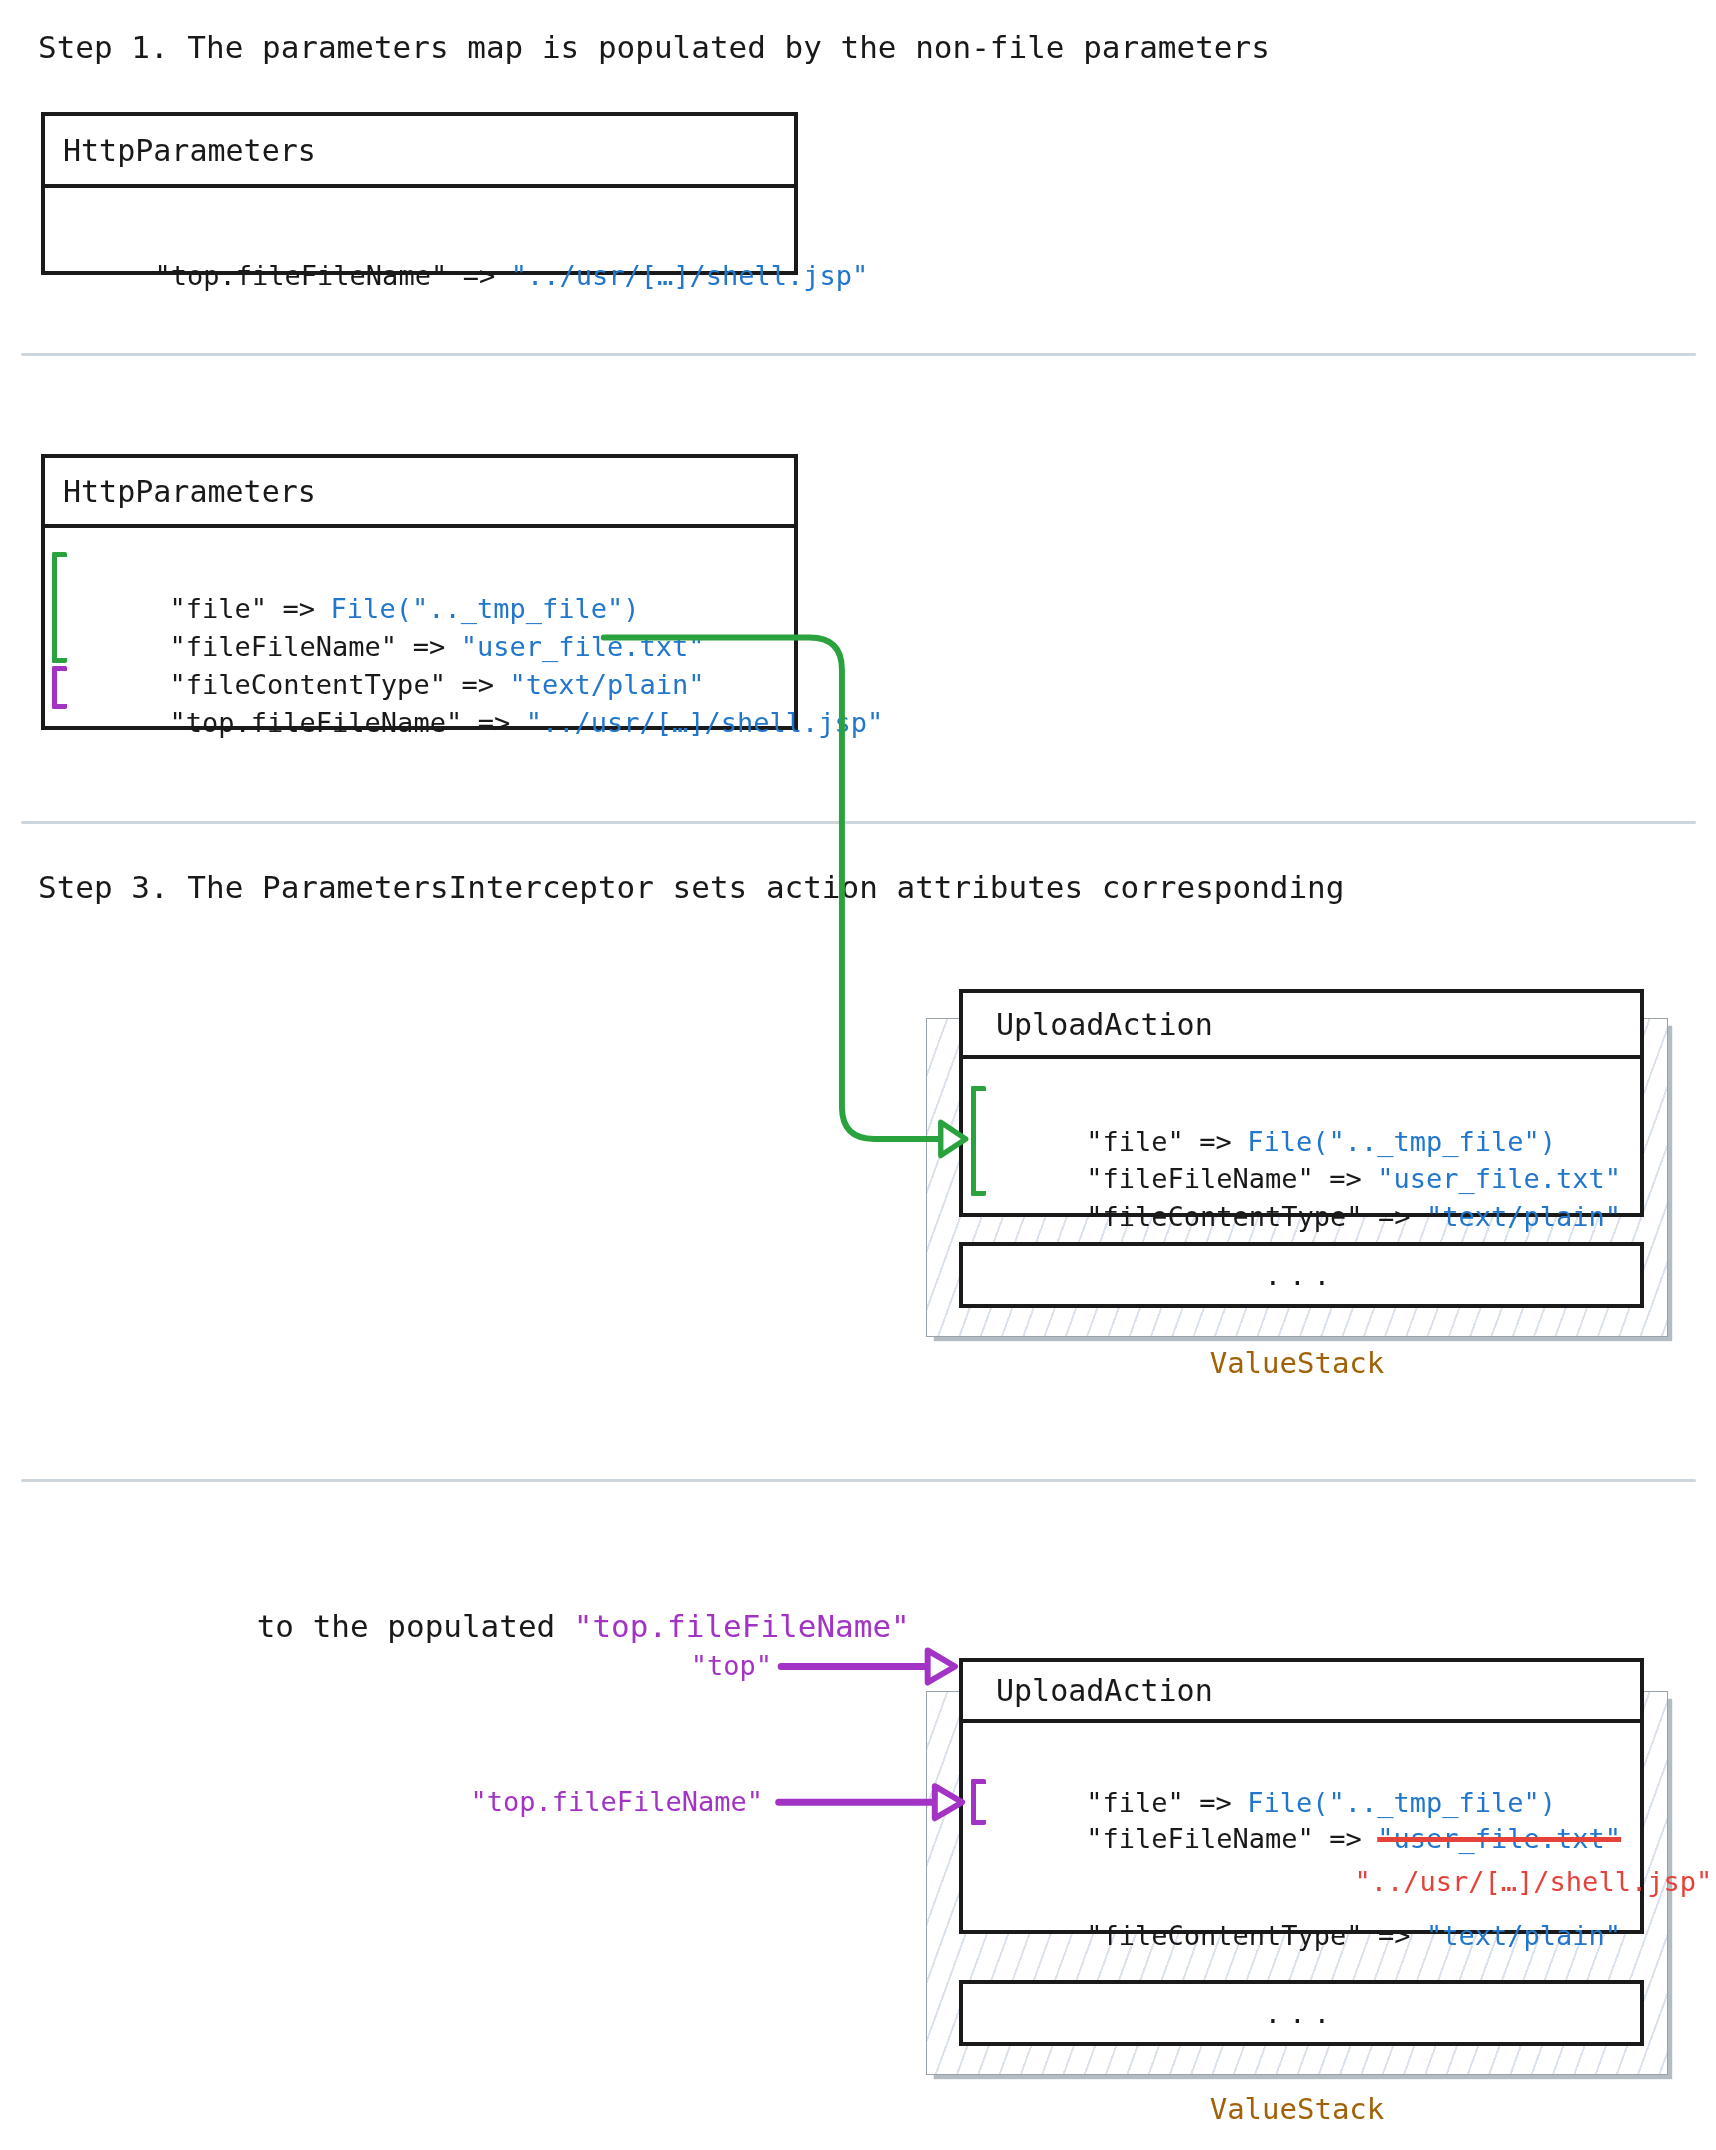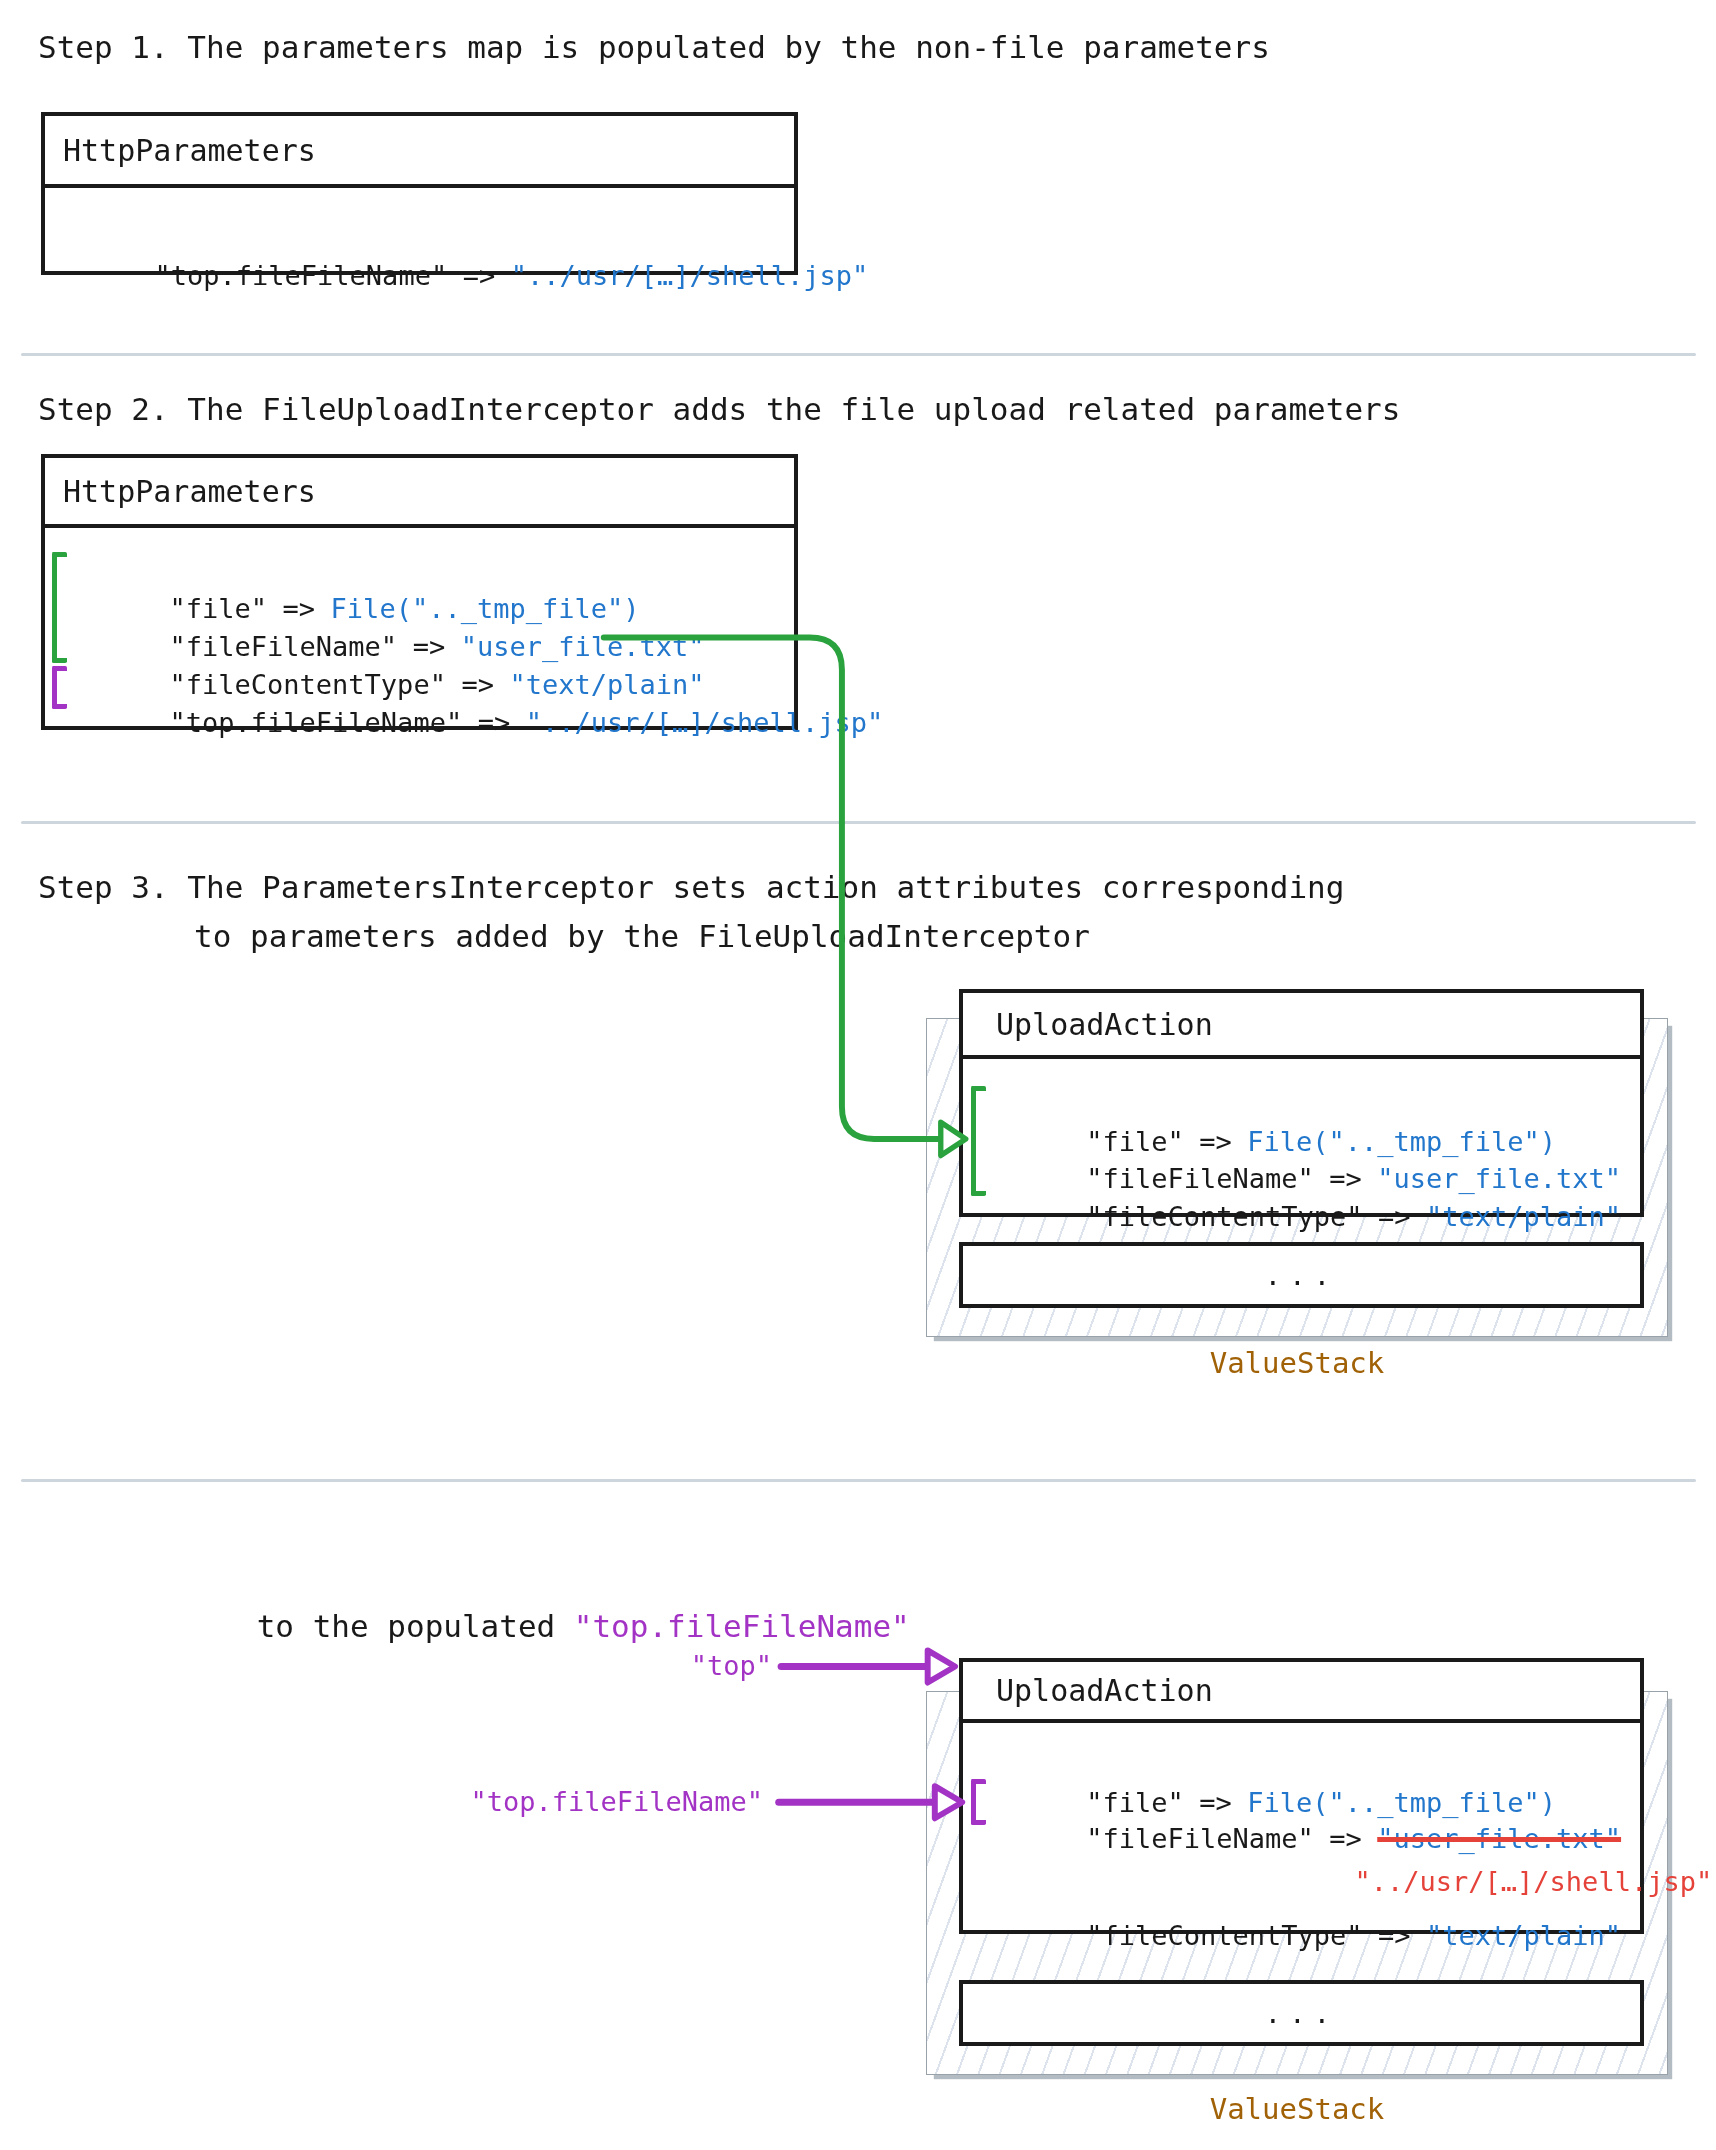--- a/index.html
+++ b/index.html
@@ -61,21 +61,20 @@
     <div class="pbox-header" style="height:68px">
       <span>HttpParameters</span>
     </div>
     <div class="row" style="left:12px;top:103px">
       <span class="k">"top.fileFileName"</span><span class="ar">=&gt;</span><span class="v">"../usr/[…]/shell.jsp"</span>
     </div>
   </div>
 
   <div class="divider" style="top:353px"></div>
 
-  <div class="t" style="left:38px;top:388px">Step 2. The FileUploadInterceptor adds the file upload related parameters</div>
 
   <div class="pbox" style="left:41px;top:454px;width:757px;height:276px">
     <div class="pbox-header" style="height:66px">
       <span>HttpParameters</span>
     </div>
     <div class="bracket green" style="left:6.6px;top:94px;height:111px"></div>
     <div class="bracket purple" style="left:6.6px;top:208px;height:43px"></div>
     <div class="row" style="left:27px;top:94px">
       <span class="k">"file"</span><span class="ar">=&gt;</span><span class="v">File(".._tmp_file")</span>
     </div>
@@ -86,21 +85,20 @@
       <span class="k">"fileContentType"</span><span class="ar">=&gt;</span><span class="v">"text/plain"</span>
     </div>
     <div class="row" style="left:27px;top:208px">
       <span class="k">"top.fileFileName"</span><span class="ar">=&gt;</span><span class="v">"../usr/[…]/shell.jsp"</span>
     </div>
   </div>
 
   <div class="divider" style="top:821px"></div>
 
   <div class="t" style="left:38px;top:866px">Step 3. The ParametersInterceptor sets action attributes corresponding</div>
-  <div class="t" style="left:194px;top:915px">to parameters added by the FileUploadInterceptor</div>
 
   <div class="stack" style="left:926px;top:1018px;width:742px;height:319px"></div>
 
   <div class="pbox" style="left:959px;top:989px;width:685px;height:228px">
     <div class="pbox-header" style="height:62px;padding-left:33px">
       <span>UploadAction</span>
     </div>
     <div class="bracket green" style="left:7.7px;top:93px;height:110px"></div>
     <div class="row" style="left:25.6px;top:92px">
       <span class="k">"file"</span><span class="ar">=&gt;</span><span class="v">File(".._tmp_file")</span>

